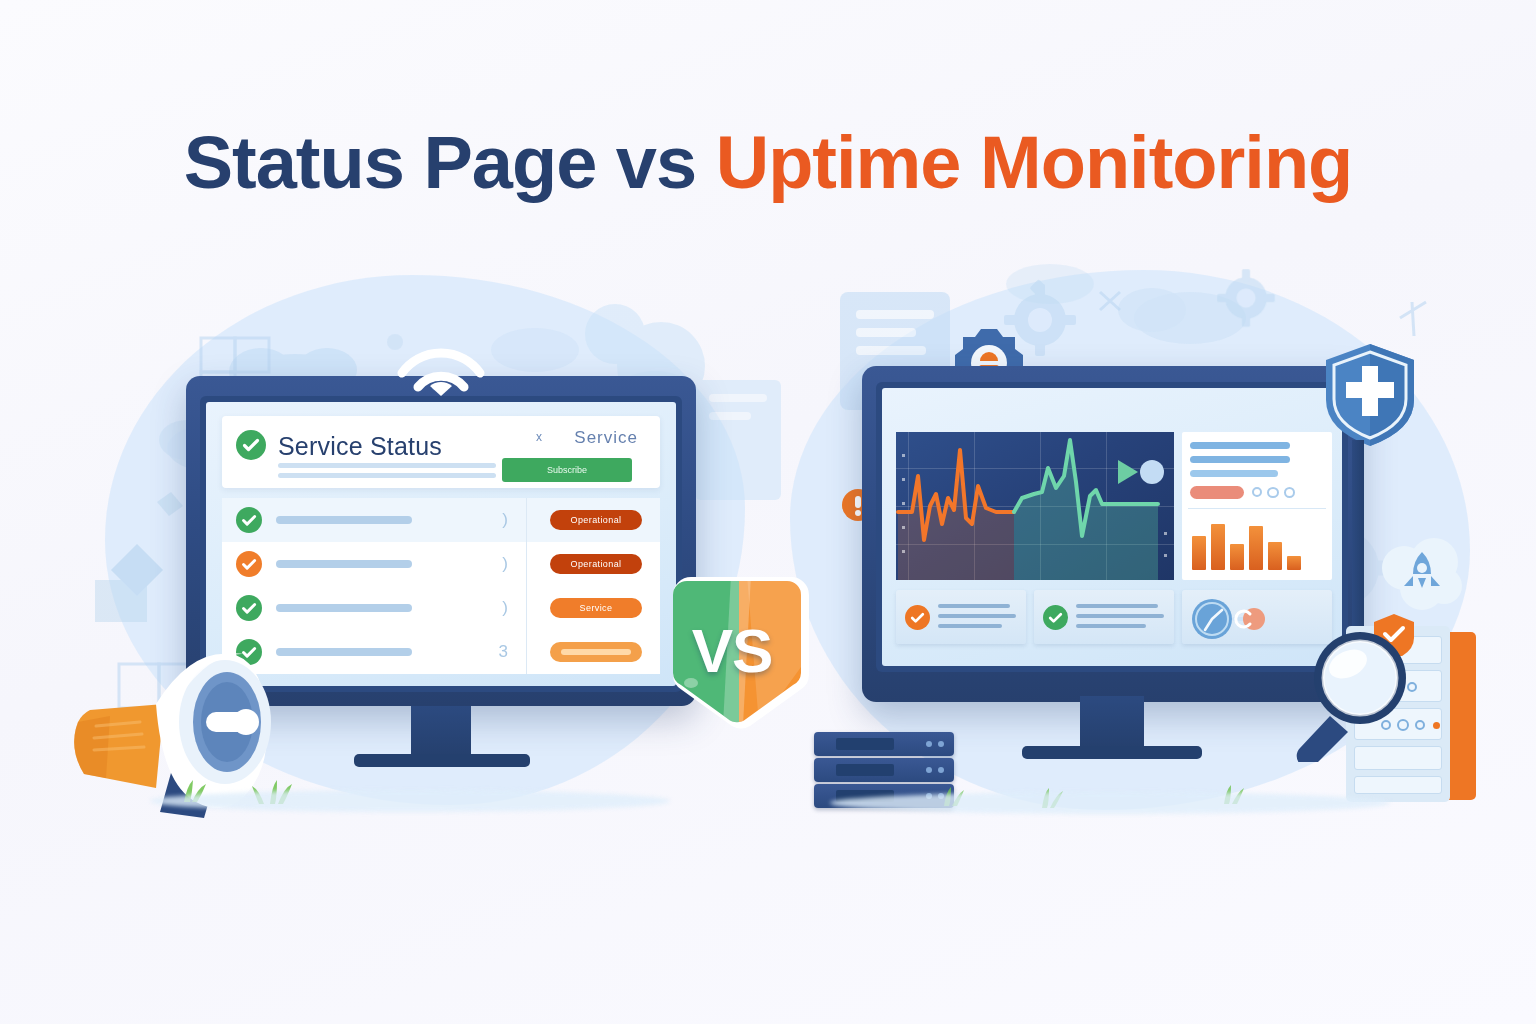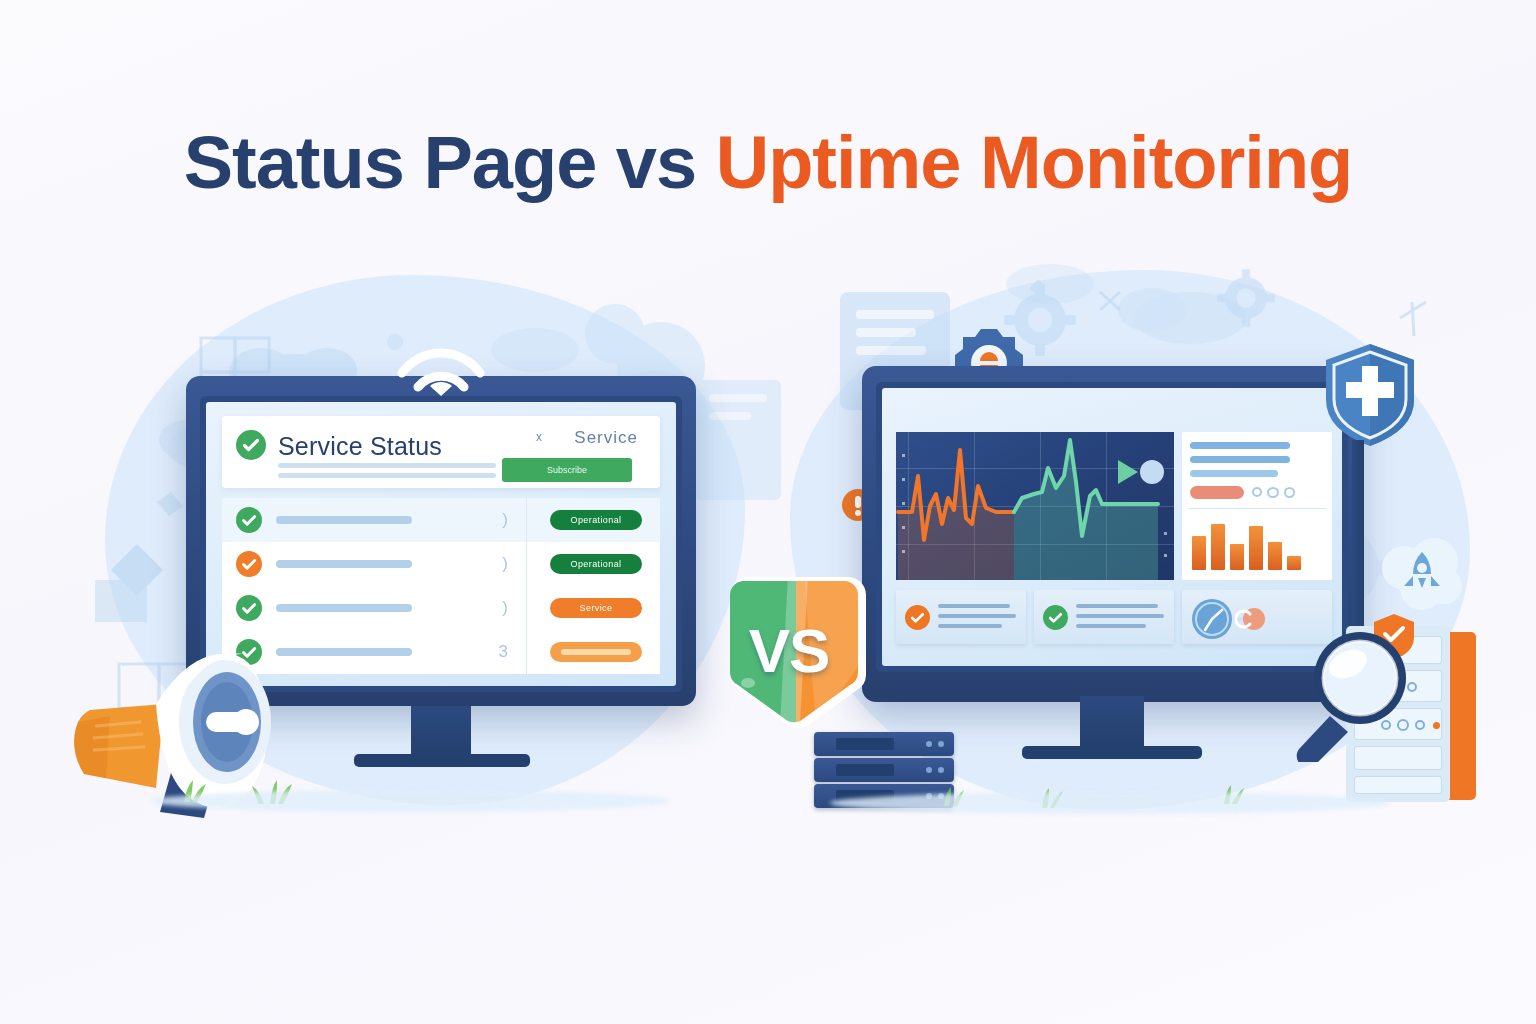--- a/index.html
+++ b/index.html
@@ -71,21 +71,21 @@
     border-radius:50%; display:flex; align-items:center; justify-content:center;
     flex:none;
   }
   .check svg { display:block; }
   .bar { background:#b3cfe9; border-radius:4px; }
   .bar-lite { background:#cde0f2; border-radius:4px; }
   .badge {
     border-radius:11px; display:flex; align-items:center; justify-content:center;
     color:#fff; font-size:9px; letter-spacing:.4px;
   }
-  .badge-green { background:#15803d; }
+  .badge-green { background:#c2410c; }
   .badge-orange { background:#f07d2a; }
   .btn-green {
     background:#3ea95f; border-radius:3px;
     display:flex; align-items:center; justify-content:center;
     color:#eafaef; font-size:9px;
   }
   .brandtxt {
     color:#4a6aa0; font-size:17px; letter-spacing:1px; font-weight:normal;
     opacity:.85;
   }
@@ -119,21 +119,21 @@
   }
   .card-lite {
     position:absolute;
     background:linear-gradient(180deg,#e4eff9,#d4e6f6);
     border-radius:3px;
     box-shadow:0 2px 4px rgba(40,70,120,.12);
   }
   .card-line { background:#8fb2d4; border-radius:2px; }
 
   
-  .vs-wrap { position:absolute; left:704px; top:565px; width:170px; height:170px; }
+  .vs-wrap { position:absolute; left:647px; top:565px; width:170px; height:170px; }
   .vs-text {
     position:absolute; inset:0; display:flex; align-items:center; justify-content:center;
     color:#fff; font-size:62px; font-weight:bold; letter-spacing:-1px;
     text-shadow:0 3px 5px rgba(30,60,100,.35);
   }
 
   
   .mega { position:absolute; left:60px; top:630px; width:290px; height:200px; }
 
   

